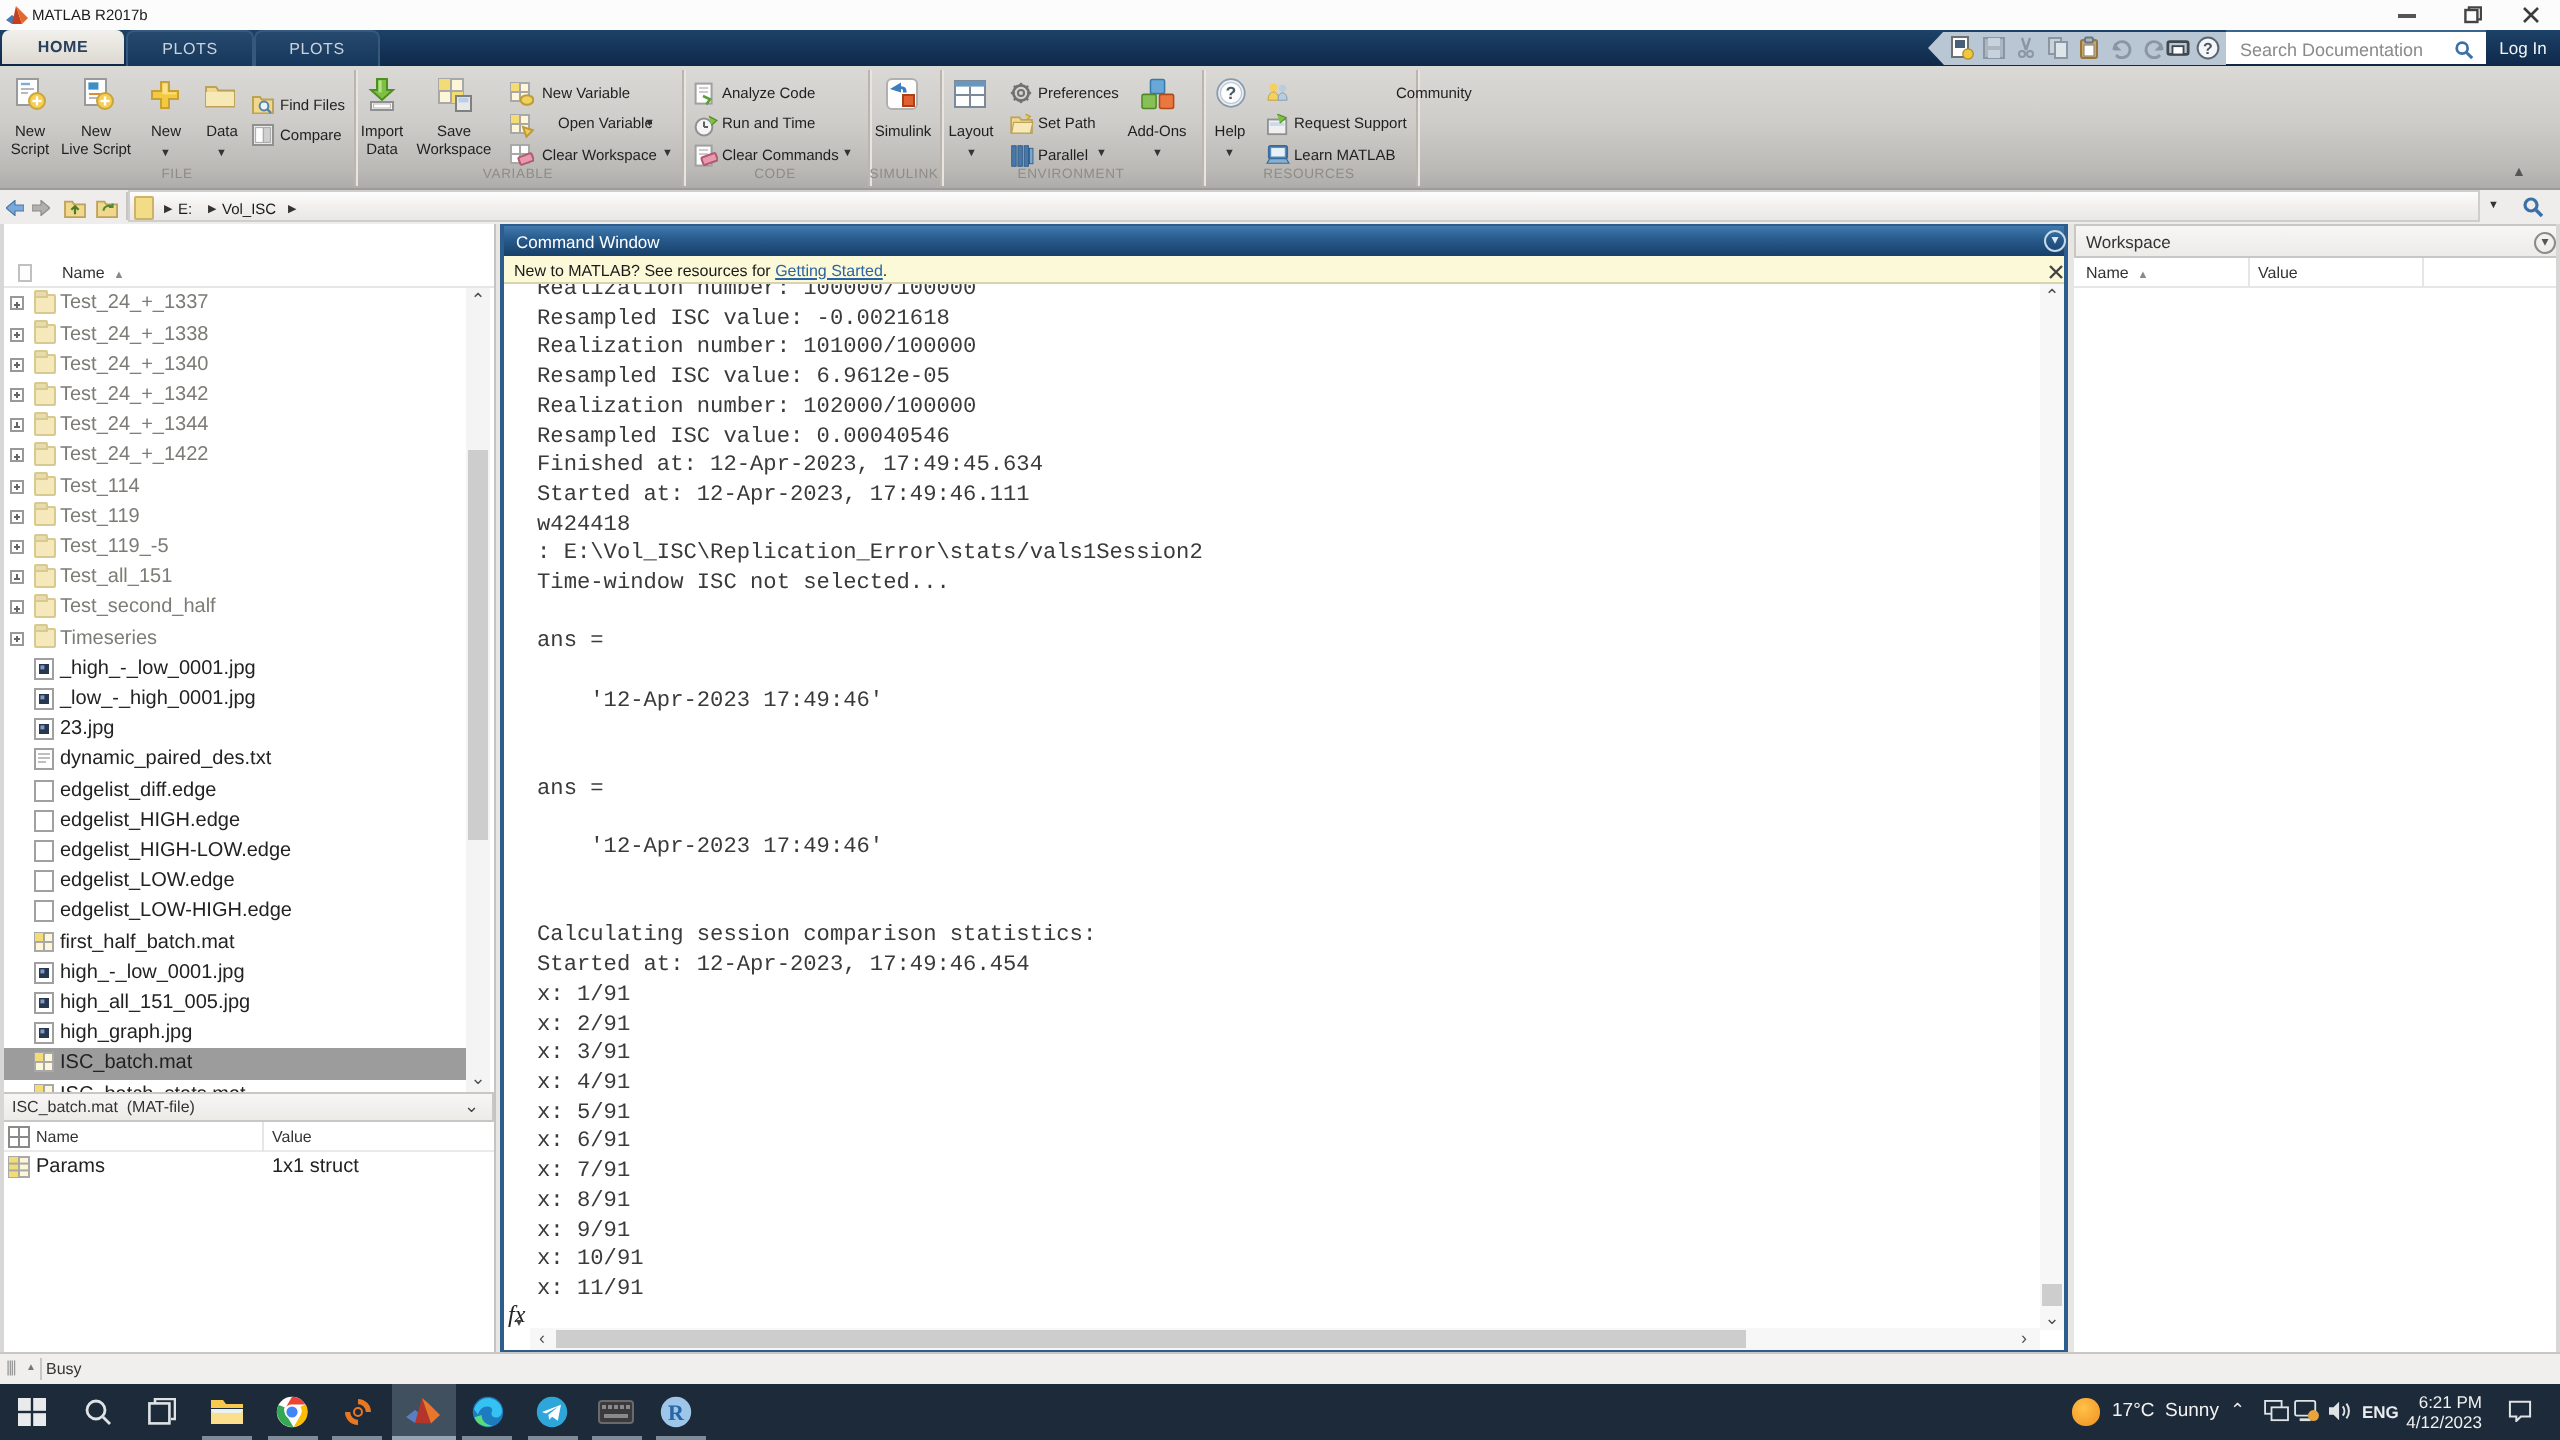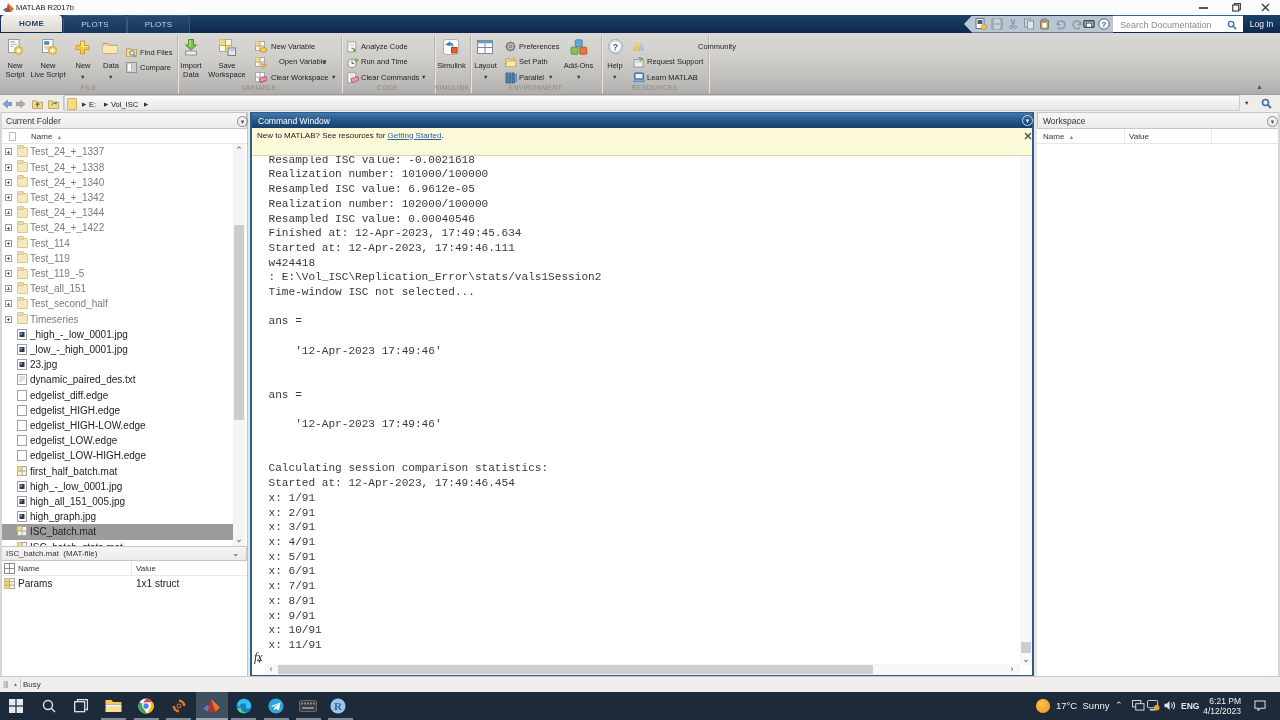--- a/index.html
+++ b/index.html
@@ -54,21 +54,21 @@
 .sbtrack{background:#f4f4f4;}
 .sbthumb{background:#cdcdcd;}
 .sbarrow{color:#505050;font-size:9px;line-height:9px;text-align:center;}
 
 #dethead{left:0;top:434px;width:247px;height:15px;}
 #detcols{left:0;top:449px;width:247px;height:15px;background:#fff;border-bottom:1px solid #eceae8;box-sizing:border-box;}
 #detrow{left:0;top:464px;width:247px;height:15px;background:#fff;}
 
 #cmdwin{left:250px;top:112px;width:784px;height:565px;background:#fff;border:2px solid #2c5d8d;box-sizing:border-box;}
 #cmdhead{left:0;top:-1px;width:780px;height:15px;background:linear-gradient(180deg,#4179ae 0%,#275a8c 45%,#173f69 100%);color:#fff;font-size:8.5px;}
-#cmdnotif{left:0;top:14px;width:780px;height:28px;background:#fcf9d8;border-bottom:1px solid #d8d4b0;box-sizing:border-box;font-size:8px;color:#1a1a1a;z-index:3;}
+#cmdnotif{left:0;top:14px;width:780px;height:14px;background:#fcf9d8;border-bottom:1px solid #d8d4b0;box-sizing:border-box;font-size:8px;color:#1a1a1a;z-index:3;}
 #cmdtext{left:16.5px;top:24px;width:740px;font-family:"Liberation Mono",monospace;font-size:11.1px;line-height:14.7px;color:#3a3a3a;white-space:pre;z-index:2;}
 #fx{left:2px;top:536px;font-family:"Liberation Serif",serif;font-style:italic;font-size:12px;color:#222;z-index:4;}
 
 #wspanel{left:1037px;top:112px;width:243px;height:564px;background:#fff;border-right:1px solid #c5c3c0;box-sizing:border-box;}
 #wshead{left:0;top:0;width:242px;height:17px;}
 #wscols{left:0;top:17px;width:242px;height:15px;background:#fff;border-bottom:1px solid #e8e6e4;box-sizing:border-box;}
 
 #statusbar{left:0;top:676px;width:1280px;height:16px;background:#f1efed;border-top:1px solid #c9c7c4;box-sizing:border-box;font-size:8px;color:#333;}
 
 #taskbar{left:0;top:692px;width:1280px;height:28px;background:#1d2a39;}
@@ -390,24 +390,20 @@
     <span class="abs crumbarr" style="left:79px;">▶</span>
   </div>
   <span class="abs dna" style="left:1244px;top:5px;">▼</span>
   <svg class="abs" style="left:1261px;top:3px" width="11" height="11" viewBox="0 0 11 11">
         <circle cx="4.5" cy="4.5" r="3" fill="none" stroke="#3a70a8" stroke-width="1.6"></circle>
         <line x1="7" y1="7" x2="10" y2="10" stroke="#3a70a8" stroke-width="1.8"></line>
       </svg>
 </div>
 
 <div class="abs" id="leftpanel">
-  <div class="abs phead" id="cfhead">
-        <span class="pheadtx">Current Folder</span>
-        <span class="circbtn" style="left:236px;top:2.5px;">▾</span>
-      </div>
   <div class="abs" id="cfcols">
     <span class="abs" style="left:31px;top:2.5px;font-size:8px;color:#333;">Name&nbsp; <span style="font-size:5.5px;color:#888;">▲</span></span>
     <svg class="abs" style="left:9px;top:3px;" width="7" height="9">
           <rect x="0.5" y="0.5" width="6" height="8" fill="#fdfdfd" stroke="#c0c0c0"></rect>
         </svg>
   </div>
   <div class="abs" id="cflist">
     <div class="frow" style="top:0.4px;">
           <div class="plus"></div>
           <div class="fold"></div>

